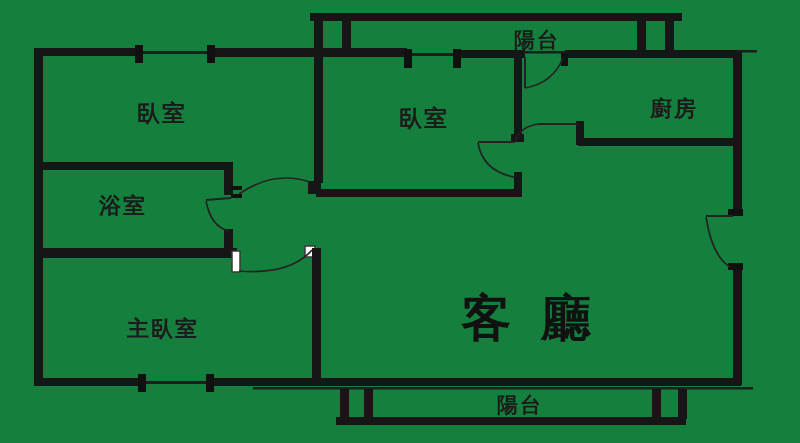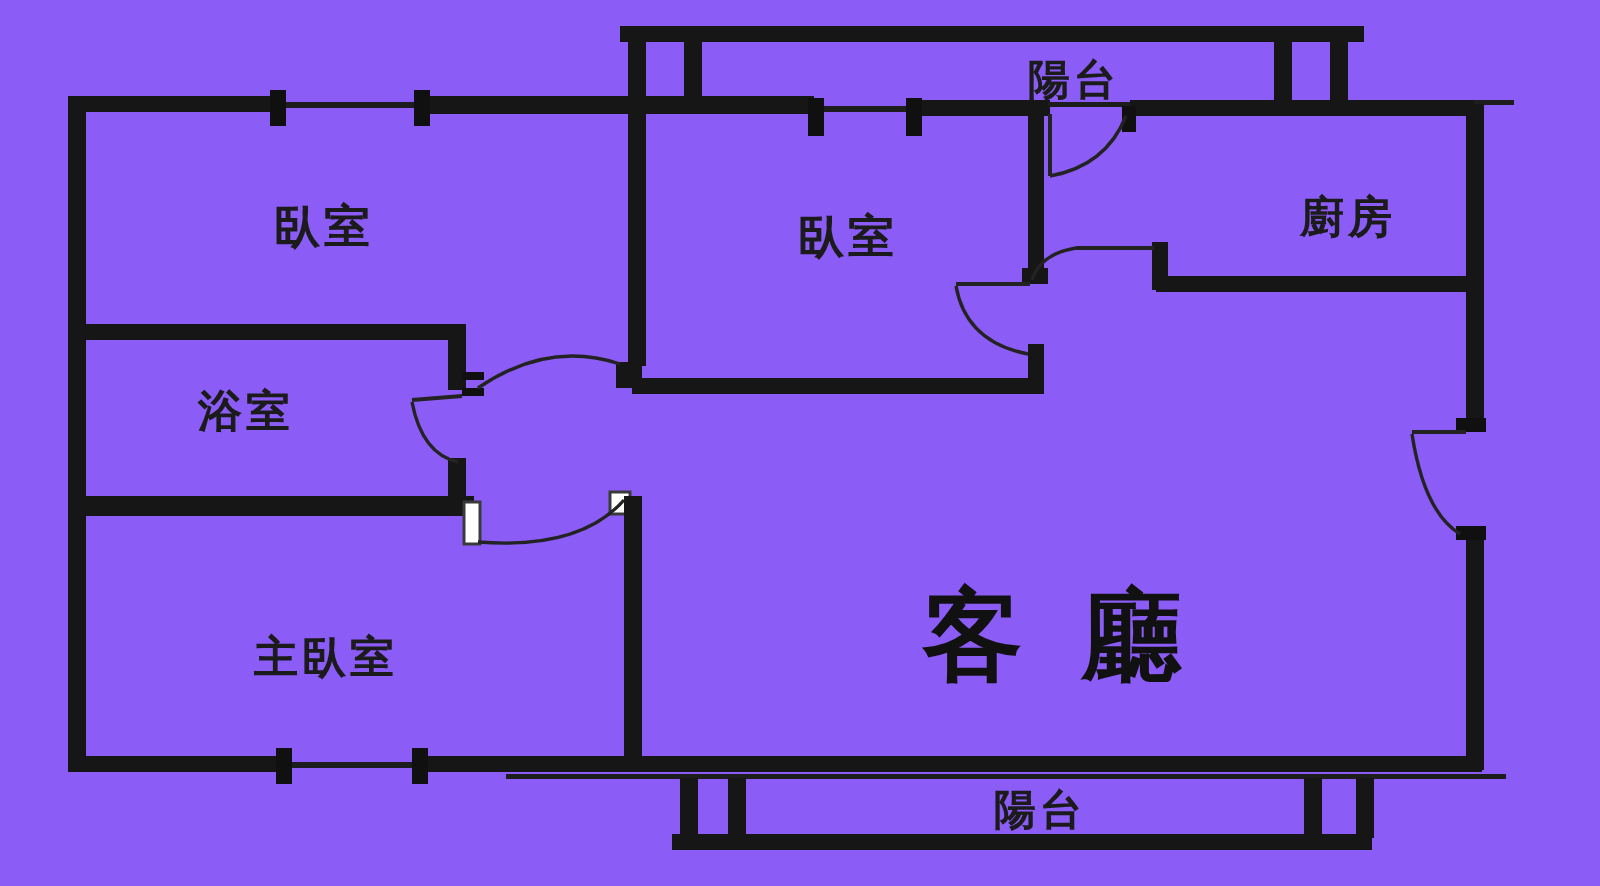--- a/index.html
+++ b/index.html
@@ -1,16 +1,16 @@
 <!DOCTYPE html>
 <html><head>
 <meta charset="utf-8">
 <style>
   html,body{margin:0;padding:0;background:#ffffff;}
-  #stage{position:relative;width:800px;height:443px;background:#8b5cf6;overflow:hidden;
+  #stage{position:relative;width:800px;height:443px;background:#15803d;overflow:hidden;
          font-family:"DejaVu Sans",sans-serif;}
   svg{display:block;}
   .wall{fill:#161616;}
   .thinline{fill:#1d1d1d;}
   .arc{stroke:#232323;stroke-width:1.7;fill:none;}
   .leaf{stroke:#232323;stroke-width:2;fill:none;}
   .jamb{fill:#ffffff;stroke:#3a3a3a;stroke-width:1.5;}
   .tick{fill:#101010;}
   .label{fill:#1b1b1b;font-weight:bold;text-anchor:middle;letter-spacing:2px;
          font-family:"DejaVu Sans",sans-serif;}

